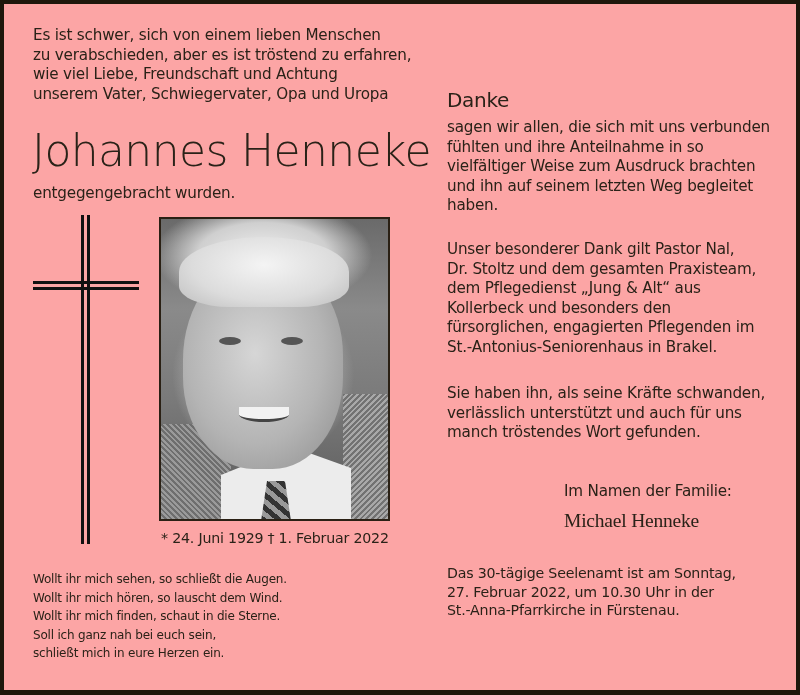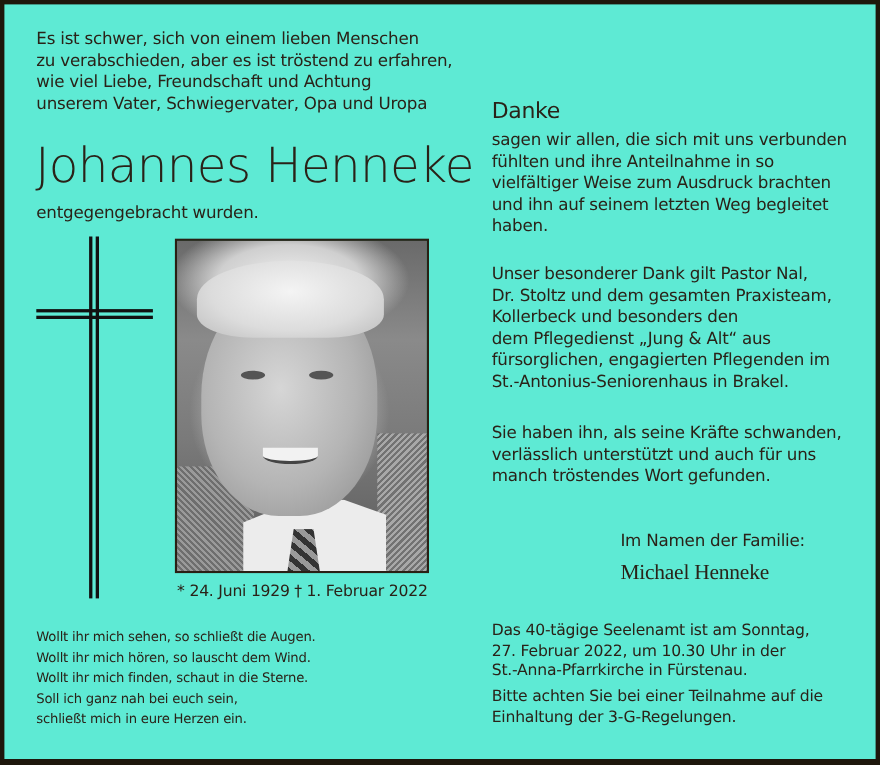--- a/index.html
+++ b/index.html
@@ -2,21 +2,21 @@
 <html><head>
 <meta charset="utf-8">
 <style>
   html, body { margin: 0; padding: 0; }
   body {
     width: 800px; height: 695px; background: #1e170c; position: relative; overflow: hidden;
     font-family: "DejaVu Sans", sans-serif; color: #2a2218;
   }
   .page {
     position: absolute; left: 4px; top: 4px; width: 792px; height: 686px;
-    background: #5eead4;
+    background: #fca5a5;
   }
   .t { position: absolute; margin: 0; white-space: nowrap; font-size: 15.2px; line-height: 19.6px; letter-spacing: -0.2px; }
   .t div { white-space: nowrap; }
   .intro { left: 29px; top: 22px; }
   .name { left: 28px; top: 122px; font-size: 44px; line-height: 50px; letter-spacing: -0.6px; font-weight: 300; }
   .after-name { left: 29px; top: 180px; }
   .danke-title { left: 443px; top: 80px; font-size: 20px; line-height: 32px; letter-spacing: -0.3px; }
   .danke-body { left: 443px; top: 114px; }
   .thanks-para { left: 443px; top: 236px; }
   .support-para { left: 443px; top: 380px; }
@@ -136,39 +136,35 @@
     <div>sagen wir allen, die sich mit uns verbunden</div>
     <div>fühlten und ihre Anteilnahme in so</div>
     <div>vielfältiger Weise zum Ausdruck brachten</div>
     <div>und ihn auf seinem letzten Weg begleitet</div>
     <div>haben.</div>
   </div>
 
   <div class="t thanks-para">
     <div>Unser besonderer Dank gilt Pastor Nal,</div>
     <div>Dr. Stoltz und dem gesamten Praxisteam,</div>
+    <div>dem Pflegedienst „Jung &amp; Alt“ aus</div>
     <div>Kollerbeck und besonders den</div>
-    <div>dem Pflegedienst „Jung &amp; Alt“ aus</div>
     <div>fürsorglichen, engagierten Pflegenden im</div>
     <div>St.-Antonius-Seniorenhaus in Brakel.</div>
   </div>
 
   <div class="t support-para">
     <div>Sie haben ihn, als seine Kräfte schwanden,</div>
     <div>verlässlich unterstützt und auch für uns</div>
     <div>manch tröstendes Wort gefunden.</div>
   </div>
 
   <div class="t sign-label">Im Namen der Familie:</div>
   <div class="t sign-name">Michael Henneke</div>
 
   <div class="t mass-para">
-    <div>Das 40-tägige Seelenamt ist am Sonntag,</div>
+    <div>Das 30-tägige Seelenamt ist am Sonntag,</div>
     <div>27. Februar 2022, um 10.30 Uhr in der</div>
     <div>St.-Anna-Pfarrkirche in Fürstenau.</div>
   </div>
 
-  <div class="t rules-para">
-    <div>Bitte achten Sie bei einer Teilnahme auf die</div>
-    <div>Einhaltung der 3-G-Regelungen.</div>
-  </div>
 
 </div>
 
 </body></html>

